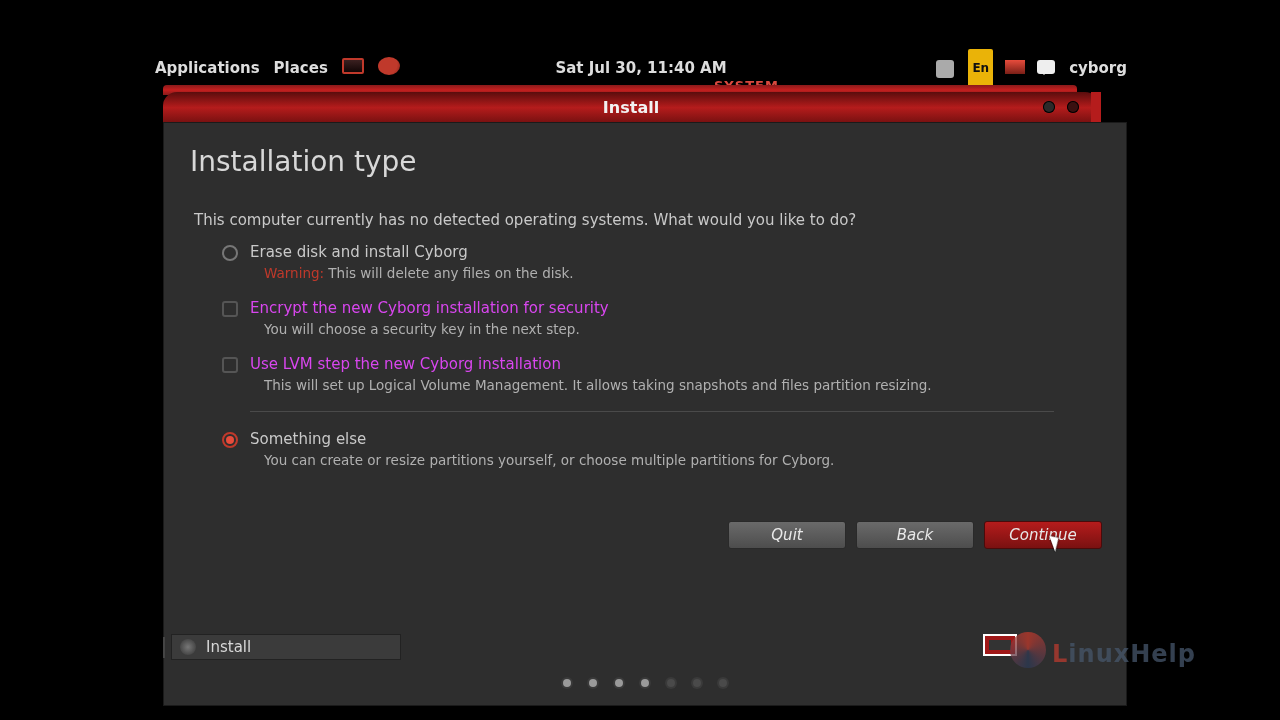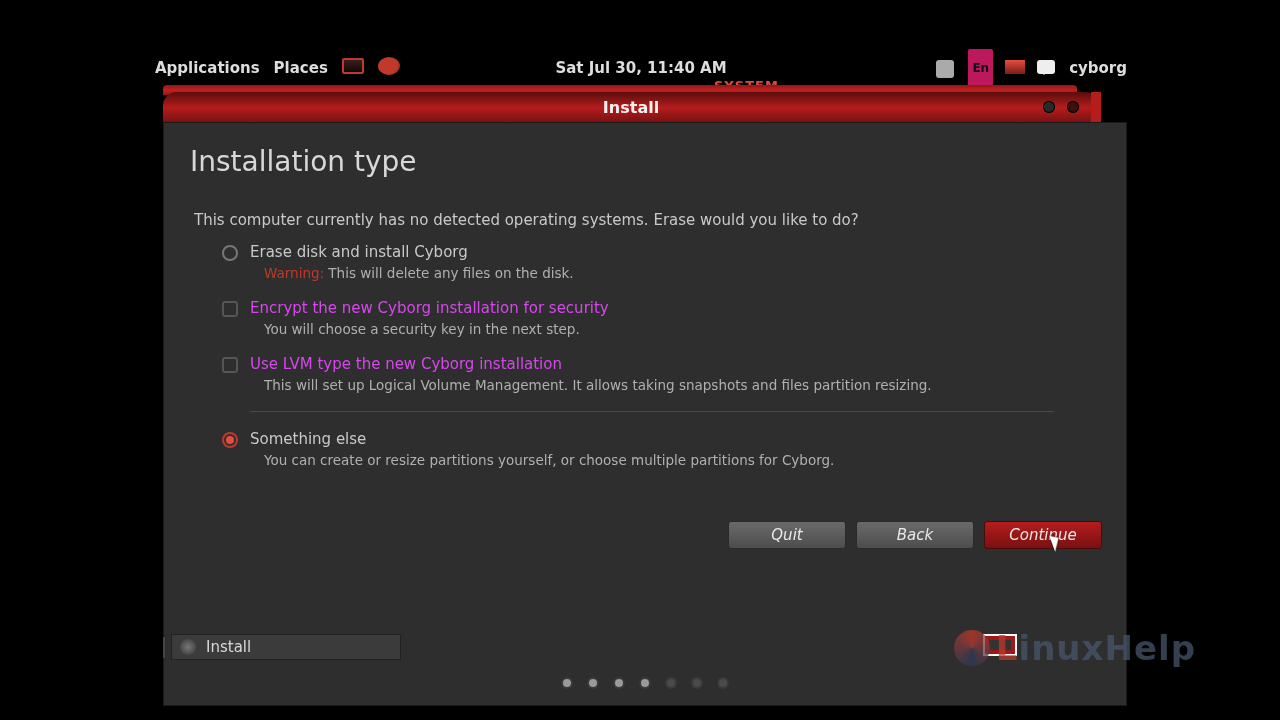--- a/index.html
+++ b/index.html
@@ -3,21 +3,21 @@
 <meta charset="utf-8">
 <style>
   * { margin:0; padding:0; box-sizing:border-box; }
   html,body { width:1280px; height:720px; background:#000; font-family:"DejaVu Sans","Liberation Sans",sans-serif; overflow:hidden; }
 
   
   .top-panel { position:absolute; top:54px; left:155px; width:972px; height:28px; display:flex; align-items:center; color:#ddd; font-weight:bold; font-size:15px; }
   .top-panel .menuitem { margin-right:14px; cursor:pointer; }
   .top-panel .datetime { position:absolute; left:50%; transform:translateX(-50%); white-space:nowrap; }
   .top-panel .right { position:absolute; right:0; display:flex; align-items:center; gap:12px; }
-  .top-panel .lang { background:#be185d; color:#111; font-size:12px; font-weight:bold; padding:12px 4px; border-radius:2px; }
+  .top-panel .lang { background:#eab308; color:#111; font-size:12px; font-weight:bold; padding:12px 4px; border-radius:2px; }
   .top-panel .tray-icon { width:20px; height:16px; display:inline-block; }
   .monitor-icon { width:22px; height:16px; border:2px solid #c0392b; border-radius:2px; background:linear-gradient(#3b2020,#120606); display:inline-block; }
   .swirl-icon { width:22px; height:18px; border-radius:50%; background:radial-gradient(circle at 40% 40%,#c0392b 60%,#7a1f17 100%); display:inline-block; }
   .net-icon { width:20px; height:14px; background:linear-gradient(#e74c3c,#7a1f17); display:inline-block; position:relative; }
   .bubble-icon { width:18px; height:14px; background:#eee; border-radius:3px; display:inline-block; position:relative; }
   .bubble-icon::after { content:""; position:absolute; bottom:-4px; left:4px; border:3px solid transparent; border-top-color:#eee; }
   .update-icon { width:18px; height:18px; border-radius:3px; background:#aaa; display:inline-block; }
 
   
   .ribbon { position:absolute; top:85px; left:163px; width:914px; height:10px; background:linear-gradient(#8a1a1a,#c51f1f,#8a1a1a); border-radius:4px 4px 0 0; }
@@ -60,21 +60,21 @@
   .dot { width:8px; height:8px; border-radius:50%; background:#4a4a4a; box-shadow:0 0 0 2px #3a3a3a; }
   .dot.done { background:#9a9a9a; }
 
   
   .taskbar { position:absolute; top:634px; left:163px; width:964px; height:26px; display:flex; align-items:center; gap:6px; }
   .taskbar .desk-icon { width:22px; height:18px; background:#888; border:1px solid #444; }
   .taskbar .task { display:flex; align-items:center; gap:10px; height:26px; padding:0 18px 0 8px; background:#3b3b3b; border:1px solid #222; color:#d8d8d8; font-size:15px; min-width:230px; }
   .taskbar .task .tico { width:16px; height:16px; border-radius:50%; background:radial-gradient(circle,#777,#333); }
 
   
-  .watermark { position:absolute; bottom:52px; right:84px; font-size:34px; font-weight:bold; letter-spacing:1px; color:#46566b; opacity:.75; display:flex; align-items:center; gap:6px; pointer-events:none; }
+  .watermark { position:absolute; bottom:52px; right:84px; font-size:24px; font-weight:bold; letter-spacing:1px; color:#46566b; opacity:.75; display:flex; align-items:flex-end; gap:6px; pointer-events:none; }
   .watermark .swirl { width:36px; height:36px; border-radius:50%; background:conic-gradient(#c0392b,#2b3a55,#c0392b); }
   .watermark .l { color:#b93a2f; }
   .cursor { position:absolute; top:534px; left:1052px; width:0; height:0; border-left:8px solid #fff; border-top:5px solid transparent; border-bottom:12px solid transparent; transform:rotate(-20deg); pointer-events:none; filter:drop-shadow(0 0 1px #000);}
   .redbadge { position:absolute; top:634px; left:983px; width:34px; height:22px; background:#a01818; border:2px solid #fff; }
   .redbadge::after{content:""; position:absolute; inset:4px; background:#333;}
 </style>
 </head>
 <body>
 
 <div class="top-panel">
@@ -97,21 +97,21 @@
 
 <div class="titlebar">
   <span class="title">Install</span>
   <span class="wmbtn"></span>
   <span class="wmbtn close"></span>
 </div>
 <div class="redstub"></div>
 
 <div class="window">
   <h1>Installation type</h1>
-  <div class="intro">This computer currently has no detected operating systems. Erase would you like to do?</div>
+  <div class="intro">This computer currently has no detected operating systems. What would you like to do?</div>
 
   <div class="options">
 
     <div class="option">
       <div class="row1">
         <span class="ctrl radio"></span>
         <span class="label">Erase disk and install Cyborg</span>
       </div>
       <div class="sub">
         <span class="warn">Warning:</span><span> This will delete any files on the disk.</span>
@@ -122,21 +122,21 @@
       <div class="row1">
         <span class="ctrl checkbox"></span>
         <span class="label">Encrypt the new Cyborg installation for security</span>
       </div>
       <div class="sub">You will choose a security key in the next step.</div>
     </div>
 
     <div class="option disabled">
       <div class="row1">
         <span class="ctrl checkbox"></span>
-        <span class="label">Use LVM type the new Cyborg installation</span>
+        <span class="label">Use LVM step the new Cyborg installation</span>
       </div>
       <div class="sub">This will set up Logical Volume Management. It allows taking snapshots and files partition resizing.</div>
     </div>
 
     <hr class="divider">
 
     <div class="option">
       <div class="row1">
         <span class="ctrl radio selected"></span>
         <span class="label">Something else</span>

